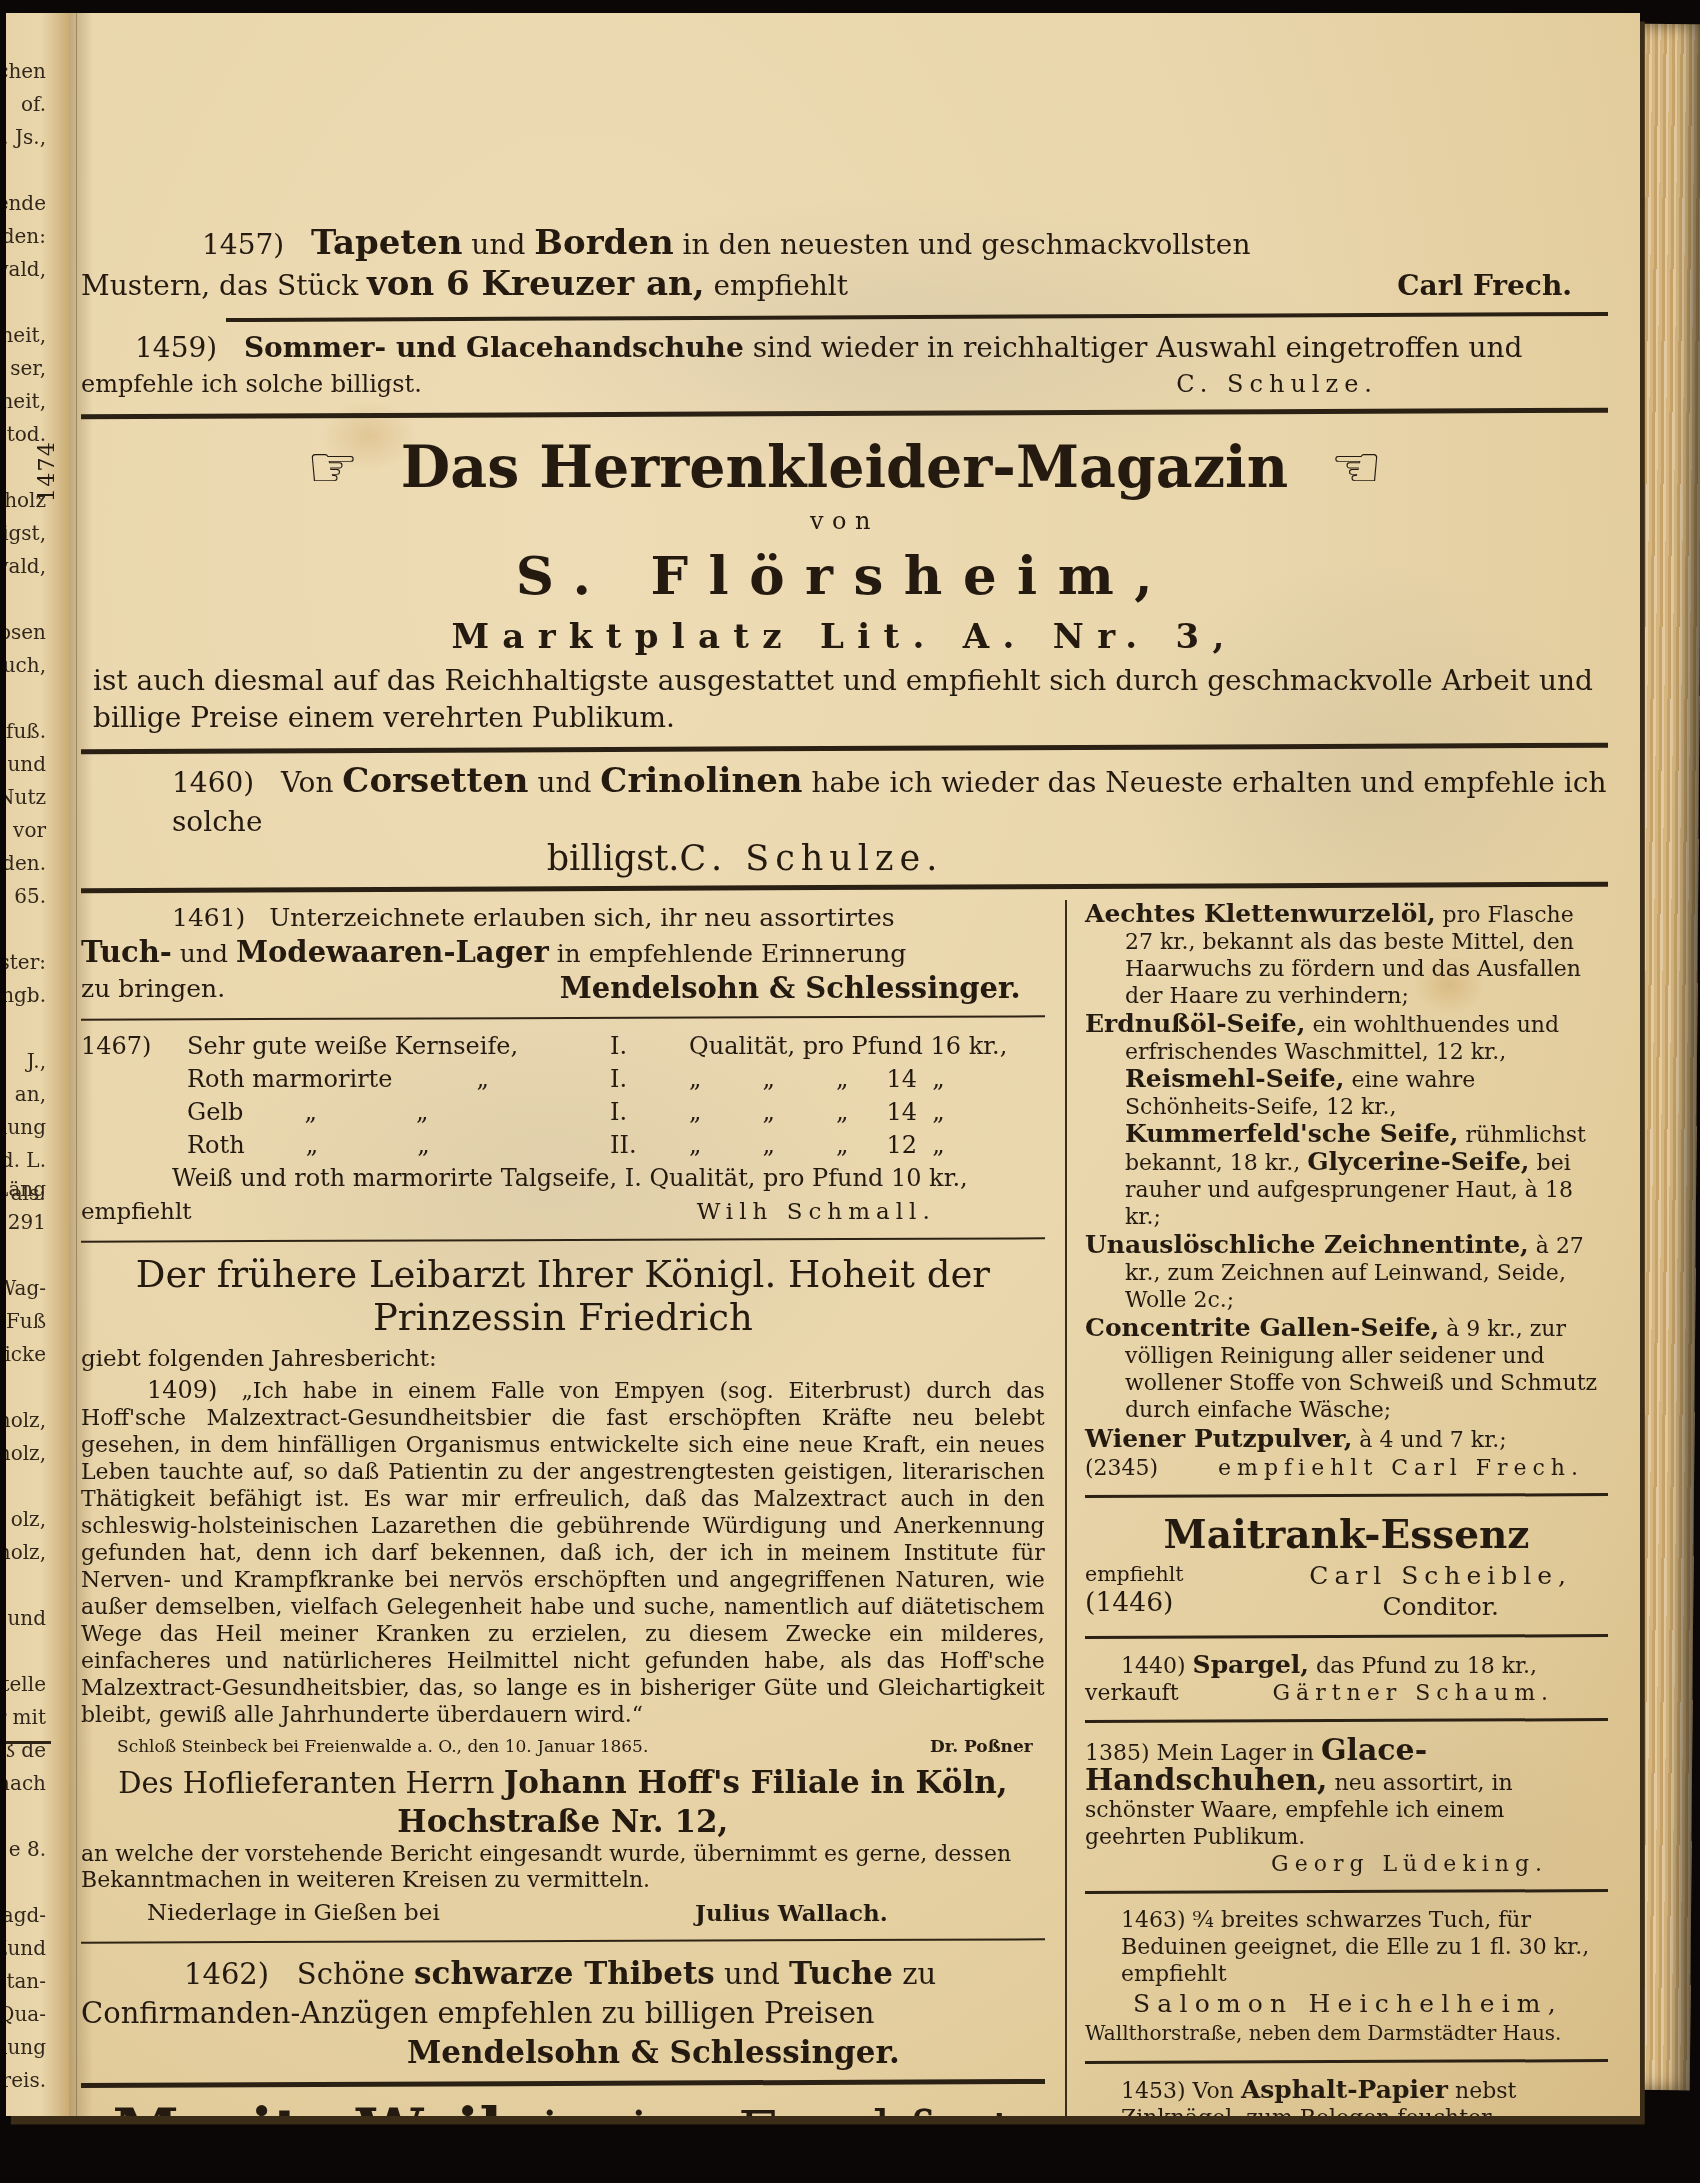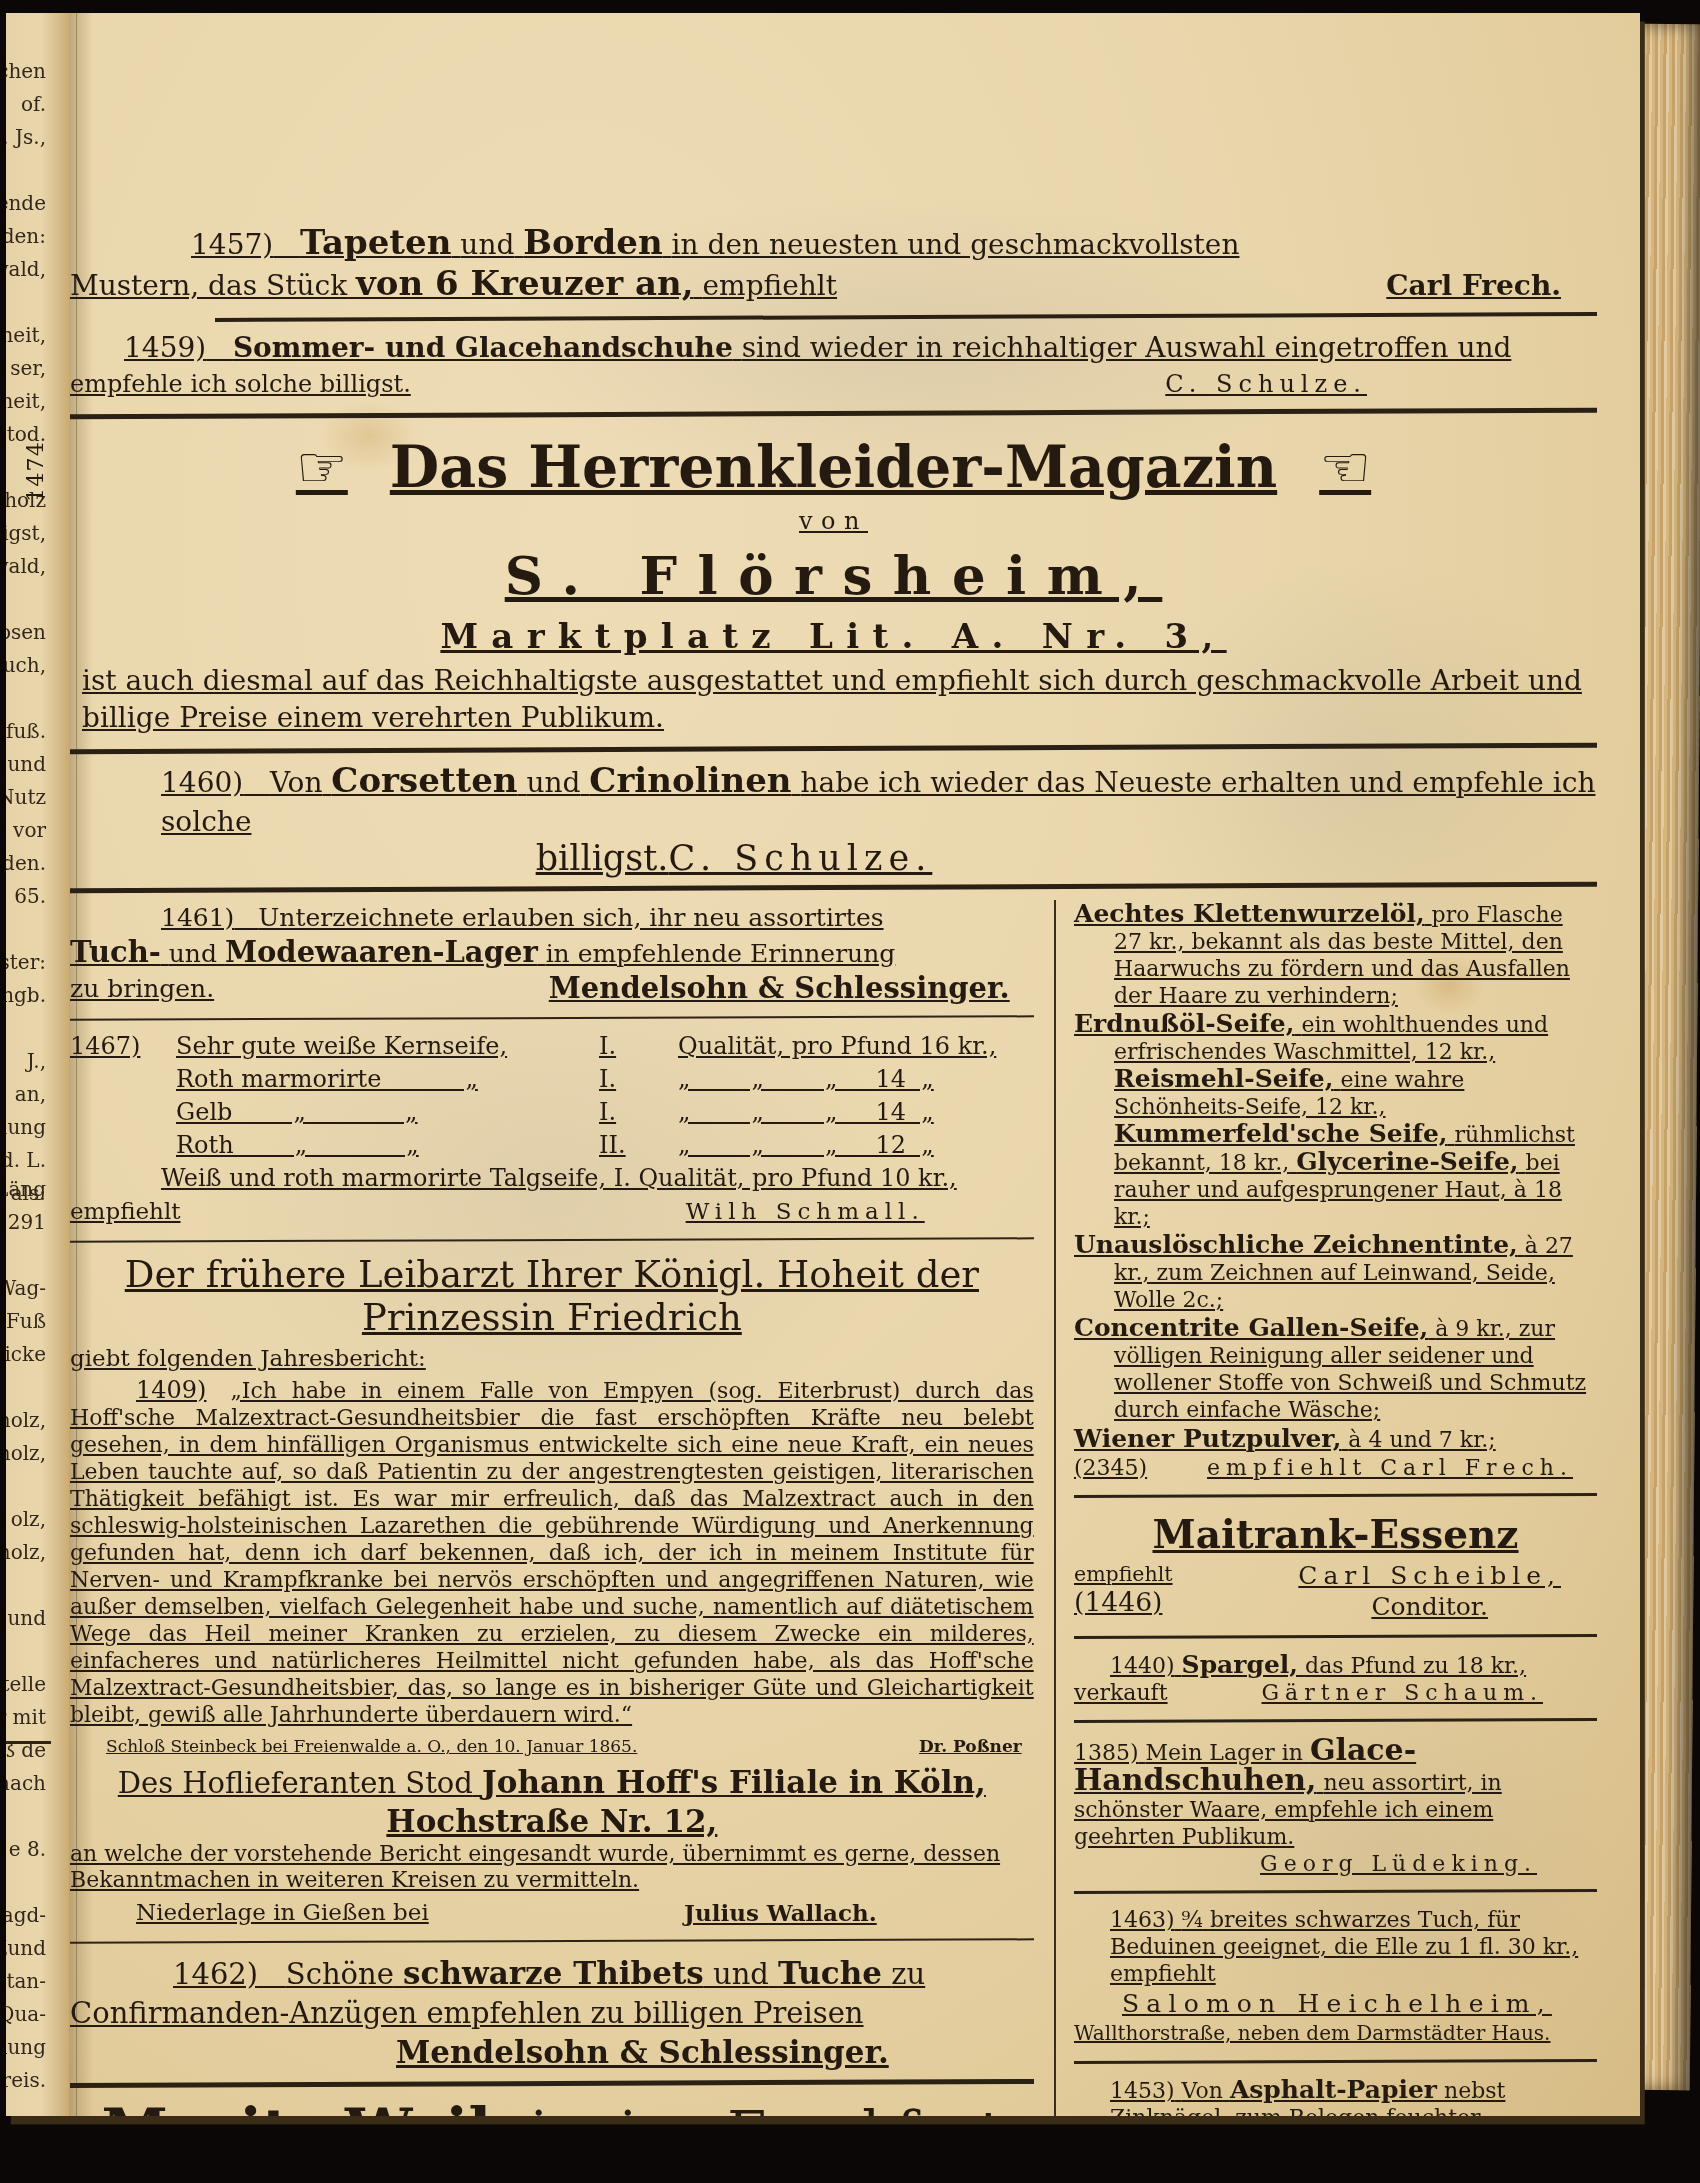--- a/index.html
+++ b/index.html
@@ -42,21 +42,21 @@
   }
   .frag-rule{position:absolute;right:18px;top:1728px;width:72px;height:3px;background:#2e2314;}
   .fold{
     position:absolute;left:63px;top:0;width:24px;height:100%;
     background:linear-gradient(90deg,rgba(120,90,45,.38),rgba(120,90,45,0));
   }
   .page-edge-line{position:absolute;left:70px;top:0;width:1.2px;height:100%;background:rgba(70,52,26,.35);}
 
   
   .content{
-    position:absolute;left:64px;top:0;width:1527px;height:100%;text-decoration:underline;
+    position:absolute;left:75px;top:0;width:1527px;height:100%;
   }
   .b{font-weight:bold;}
   .g{letter-spacing:6px;}
   .hr{height:3.6px;background:#2a2013;margin:9.7px 0;transform:rotate(-0.25deg);}
   .hr.heavy{height:4.8px;}
   .hrt{height:2.4px;background:#2e2315;margin:11px 0;transform:rotate(-0.2deg);}
   .flexline{display:flex;justify-content:space-between;align-items:baseline;}
 
   .ad-top{font-size:28px;line-height:39px;}
   .lead-big{font-size:34px;}
@@ -350,21 +350,21 @@
           <div class="leib-h">Prinzessin Friedrich</div>
           <div class="leib-intro">giebt folgenden Jahresbericht:</div>
           <div class="leib-para">
             <span class="pnum">1409)</span><span>„Ich habe in einem Falle von Empyen (sog. Eiterbrust) durch das Hoff'sche Malzextract-Gesundheitsbier die fast erschöpften Kräfte neu belebt gesehen, in dem hinfälligen Organismus entwickelte sich eine neue Kraft, ein neues Leben tauchte auf, so daß Patientin zu der angestrengtesten geistigen, literarischen Thätigkeit befähigt ist. Es war mir erfreulich, daß das Malzextract auch in den schleswig-holsteinischen Lazarethen die gebührende Würdigung und Anerkennung gefunden hat, denn ich darf bekennen, daß ich, der ich in meinem Institute für Nerven- und Krampfkranke bei nervös erschöpften und angegriffenen Naturen, wie außer demselben, vielfach Gelegenheit habe und suche, namentlich auf diätetischem Wege das Heil meiner Kranken zu erzielen, zu diesem Zwecke ein milderes, einfacheres und natürlicheres Heilmittel nicht gefunden habe, als das Hoff'sche Malzextract-Gesundheitsbier, das, so lange es in bisheriger Güte und Gleichartigkeit bleibt, gewiß alle Jahrhunderte überdauern wird.“</span>
           </div>
           <div class="leib-date">
             <span>Schloß Steinbeck bei Freienwalde a. O., den 10. Januar 1865.</span>
             <span class="b">Dr. Poßner</span>
           </div>
           <div class="hoff1">
-            <span>Des Hoflieferanten Stod</span>
+            <span>Des Hoflieferanten Herrn</span>
             <span class="b">Johann Hoff's Filiale in Köln,</span>
           </div>
           <div class="hoff2">Hochstraße Nr. 12,</div>
           <div class="leib-small">an welche der vorstehende Bericht eingesandt wurde, übernimmt es gerne, dessen Bekanntmachen in weiteren Kreisen zu vermitteln.</div>
           <div class="leib-nl">
             <span>Niederlage in Gießen bei</span>
             <span class="b">Julius Wallach.</span>
           </div>
         </div>
         <div class="hrt"></div>

